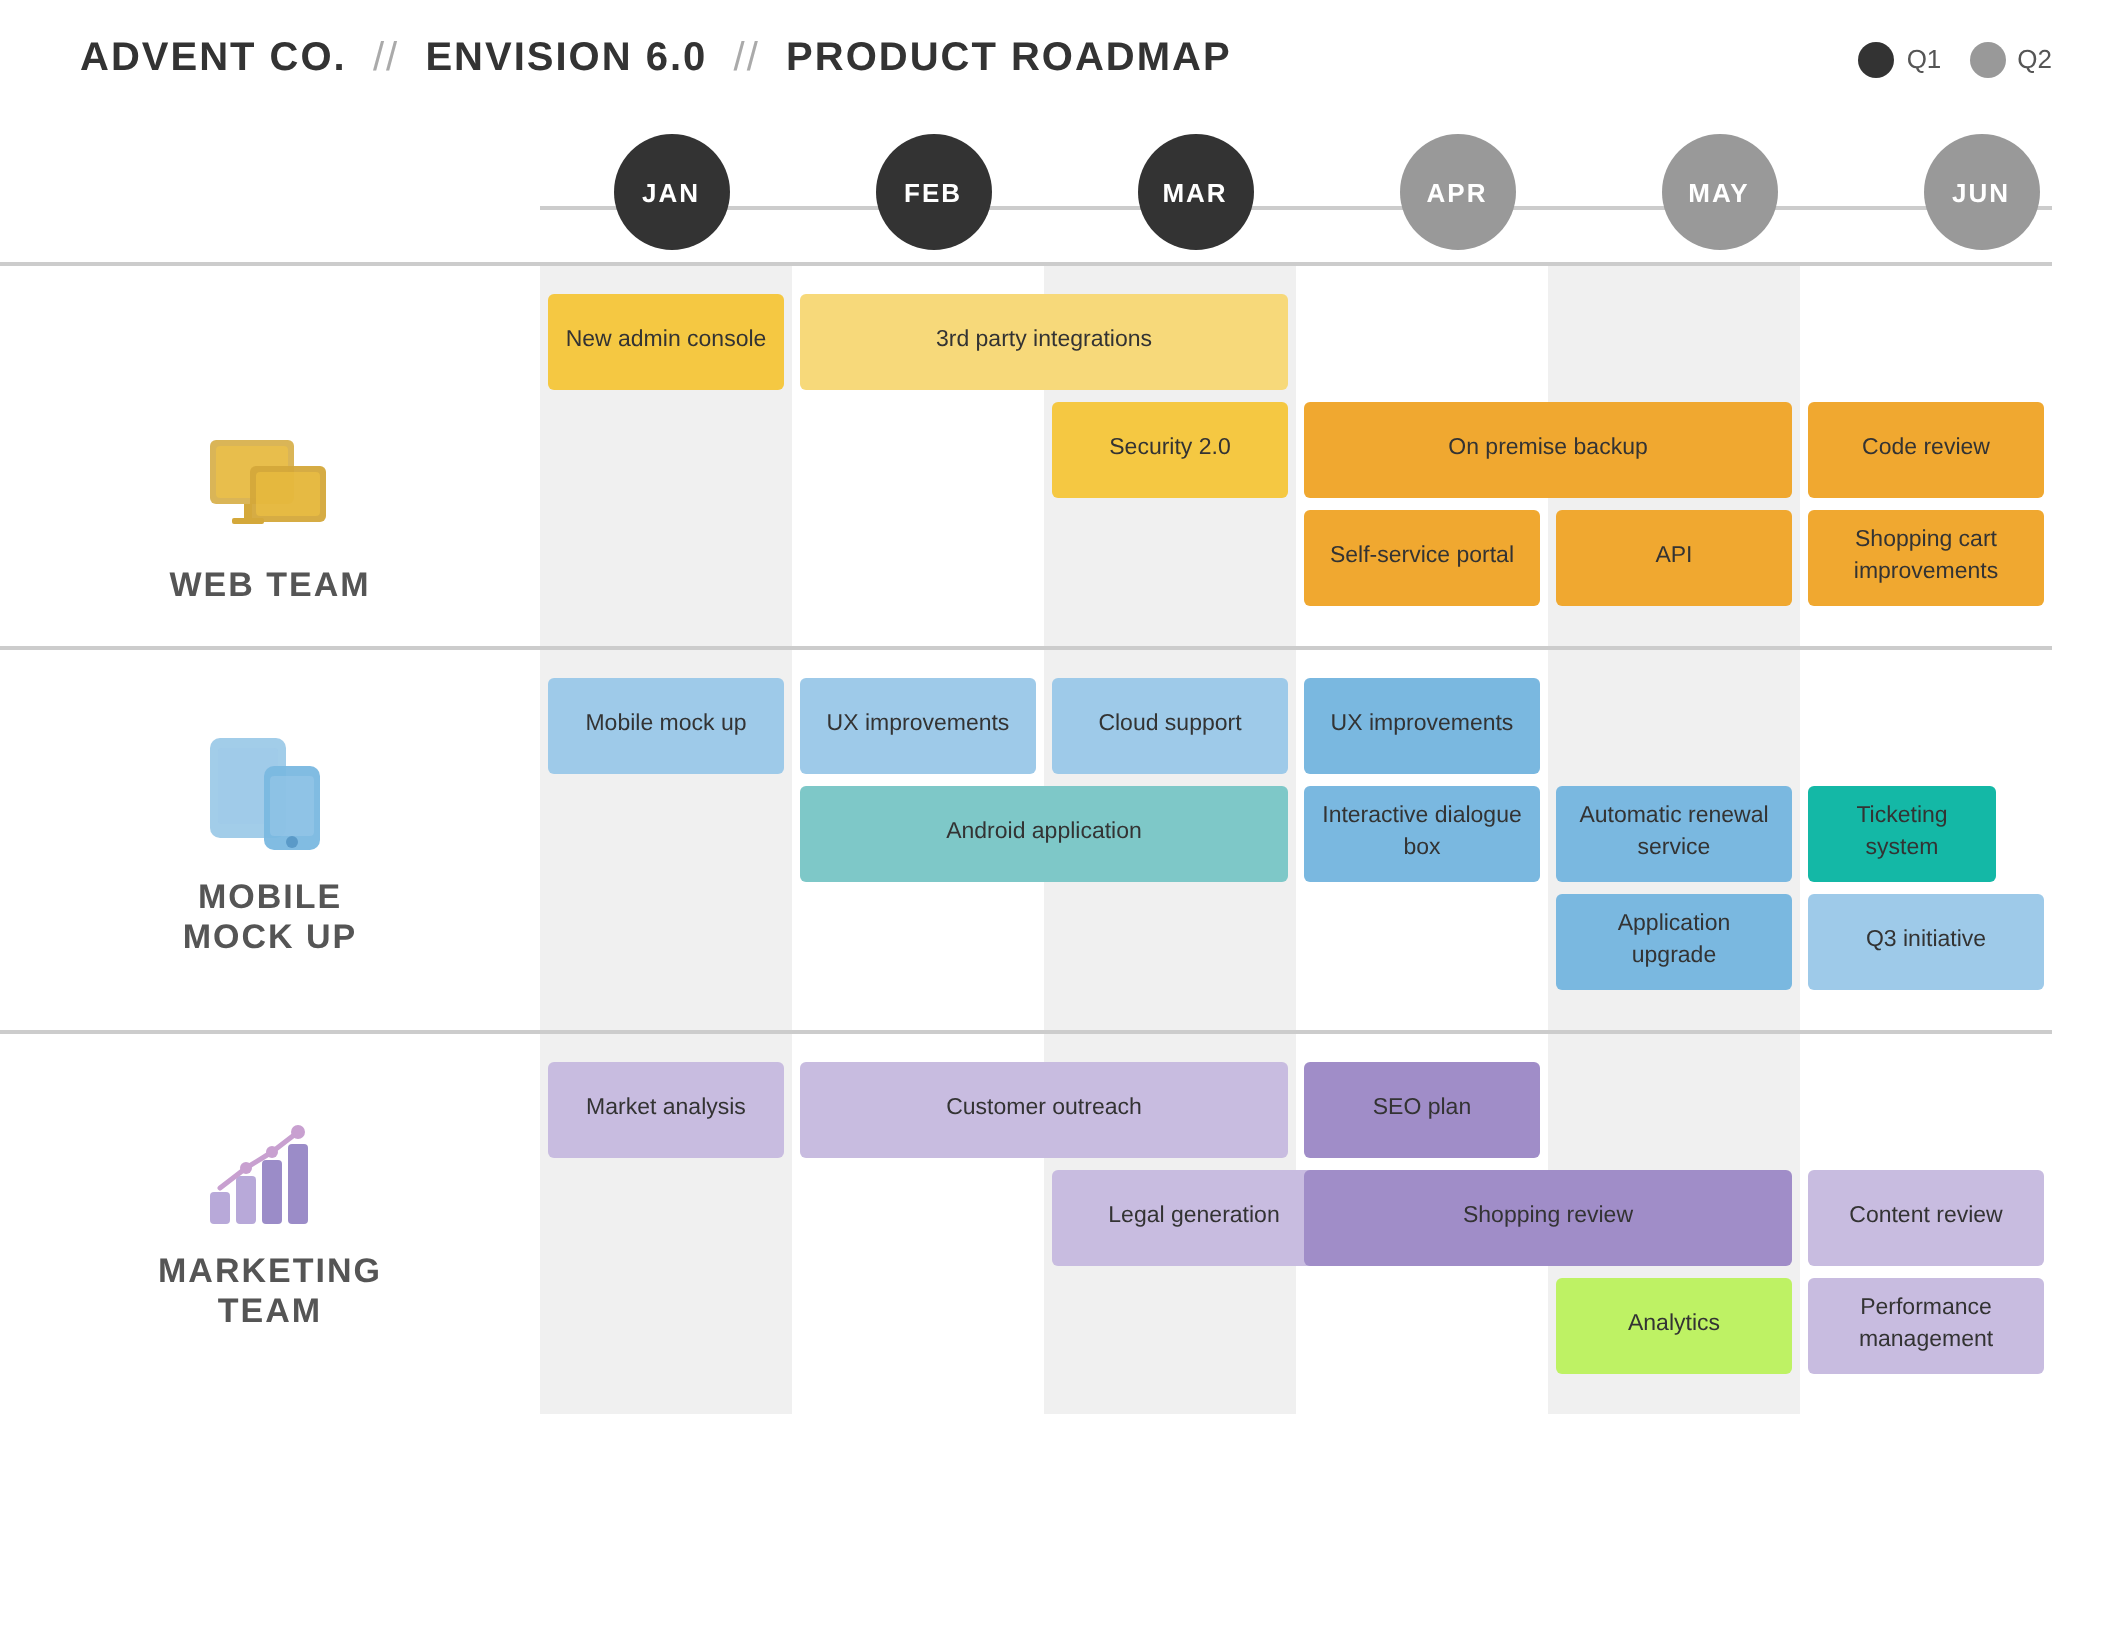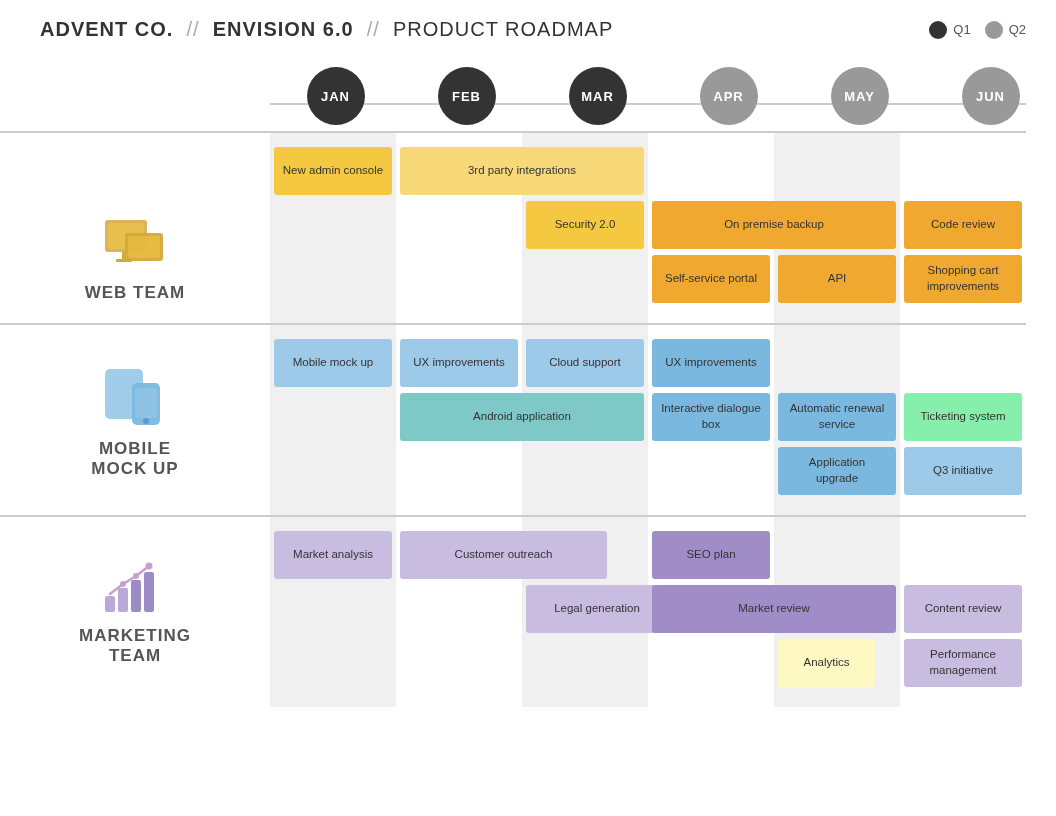--- a/index.html
+++ b/index.html
@@ -164,21 +164,21 @@
 <body>
 
 <div class="page">
 
   <div class="header">
     <div class="header-title">
       <span>ADVENT CO.</span>
       &nbsp;<span style="font-weight:normal;color:#aaa;">//</span>&nbsp;
       <span>ENVISION 6.0</span>
       &nbsp;<span style="font-weight:normal;color:#aaa;">//</span>&nbsp;
-      <span style="font-weight:normal;">PRODUCT ROADMAP</span>
+      <span style="font-weight:bold;">PRODUCT ROADMAP</span>
     </div>
     <div class="legend">
       <div class="legend-item">
         <div class="legend-dot legend-dot-q1"></div>
         <span>Q1</span>
       </div>
       <div class="legend-item">
         <div class="legend-dot legend-dot-q2"></div>
         <span>Q2</span>
       </div>
@@ -263,21 +263,21 @@
 MOCK UP</div>
         </div>
         <div style="flex: 1 1 0%; position: relative; z-index: 1; min-height: 190px;">
           <div class="task-block" style="position: absolute; left: 4px; width: 118px; top: 14px; height: 48px; background: rgb(158, 202, 233); border-radius: 3px; display: flex; align-items: center; justify-content: center; text-align: center; font-size: 11.5px; color: rgb(51, 51, 51); padding: 4px 6px; line-height: 1.35;">Mobile mock up</div>
           <div class="task-block" style="position: absolute; left: 130px; width: 118px; top: 14px; height: 48px; background: rgb(158, 202, 233); border-radius: 3px; display: flex; align-items: center; justify-content: center; text-align: center; font-size: 11.5px; color: rgb(51, 51, 51); padding: 4px 6px; line-height: 1.35;">UX improvements</div>
           <div class="task-block" style="position: absolute; left: 256px; width: 118px; top: 14px; height: 48px; background: rgb(158, 202, 233); border-radius: 3px; display: flex; align-items: center; justify-content: center; text-align: center; font-size: 11.5px; color: rgb(51, 51, 51); padding: 4px 6px; line-height: 1.35;">Cloud support</div>
           <div class="task-block" style="position: absolute; left: 382px; width: 118px; top: 14px; height: 48px; background: rgb(122, 184, 224); border-radius: 3px; display: flex; align-items: center; justify-content: center; text-align: center; font-size: 11.5px; color: rgb(51, 51, 51); padding: 4px 6px; line-height: 1.35;">UX improvements</div>
           <div class="task-block" style="position: absolute; left: 130px; width: 244px; top: 68px; height: 48px; background: rgb(126, 200, 200); border-radius: 3px; display: flex; align-items: center; justify-content: center; text-align: center; font-size: 11.5px; color: rgb(51, 51, 51); padding: 4px 6px; line-height: 1.35;">Android application</div>
           <div class="task-block" style="position: absolute; left: 508px; width: 118px; top: 68px; height: 48px; background: rgb(122, 184, 224); border-radius: 3px; display: flex; align-items: center; justify-content: center; text-align: center; font-size: 11.5px; color: rgb(51, 51, 51); padding: 4px 6px; line-height: 1.35;">Automatic renewal service</div>
           <div class="task-block" style="position: absolute; left: 382px; width: 118px; top: 68px; height: 48px; background: rgb(122, 184, 224); border-radius: 3px; display: flex; align-items: center; justify-content: center; text-align: center; font-size: 11.5px; color: rgb(51, 51, 51); padding: 4px 6px; line-height: 1.35;">Interactive dialogue box</div>
-          <div class="task-block" style="position: absolute; left: 634px; width: 118px; top: 68px; height: 48px; background: #86efac; border-radius: 3px; display: flex; align-items: center; justify-content: center; text-align: center; font-size: 11.5px; color: rgb(51, 51, 51); padding: 4px 6px; line-height: 1.35;">Ticketing system</div>
+          <div class="task-block" style="position: absolute; left: 634px; width: 94px; top: 68px; height: 48px; background: #14b8a6; border-radius: 3px; display: flex; align-items: center; justify-content: center; text-align: center; font-size: 11.5px; color: rgb(51, 51, 51); padding: 4px 6px; line-height: 1.35;">Ticketing system</div>
           <div class="task-block" style="position: absolute; left: 508px; width: 118px; top: 122px; height: 48px; background: rgb(122, 184, 224); border-radius: 3px; display: flex; align-items: center; justify-content: center; text-align: center; font-size: 11.5px; color: rgb(51, 51, 51); padding: 4px 18px; line-height: 1.35;">Application upgrade</div>
           <div class="task-block" style="position: absolute; left: 634px; width: 118px; top: 122px; height: 48px; background: rgb(158, 202, 233); border-radius: 3px; display: flex; align-items: center; justify-content: center; text-align: center; font-size: 11.5px; color: rgb(51, 51, 51); padding: 4px 6px; line-height: 1.35;">Q3 initiative</div>
         </div>
       </div>
       <div class="team-row" style="display: flex; align-items: stretch; border-top: 2px solid rgb(204, 204, 204); position: relative; min-height: 190px;">
         <div style="position: absolute; top: 0px; bottom: 0px; left: 270px; width: 126px; background: rgb(240, 240, 240); z-index: 0; pointer-events: none;"></div>
         <div style="position: absolute; top: 0px; bottom: 0px; left: 522px; width: 126px; background: rgb(240, 240, 240); z-index: 0; pointer-events: none;"></div>
         <div style="position: absolute; top: 0px; bottom: 0px; left: 774px; width: 126px; background: rgb(240, 240, 240); z-index: 0; pointer-events: none;"></div>
         <div class="team-label-col" style="width: 270px; flex-shrink: 0; display: flex; flex-direction: column; align-items: center; justify-content: center; padding: 20px 10px; position: relative; z-index: 1;">
           <div>
@@ -292,24 +292,24 @@
       <circle cx="49" cy="8" r="3.5" fill="#c8a0d0"></circle>
       <circle cx="36" cy="18" r="3" fill="#c8a0d0"></circle>
       <circle cx="23" cy="26" r="3" fill="#c8a0d0"></circle>
     </svg>
           </div>
           <div class="team-label-text" style="font-size: 17px; font-weight: bold; color: rgb(85, 85, 85); text-align: center; margin-top: 8px; letter-spacing: 1px; white-space: pre-line;">MARKETING
 TEAM</div>
         </div>
         <div style="flex: 1 1 0%; position: relative; z-index: 1; min-height: 190px;">
           <div class="task-block" style="position: absolute; left: 4px; width: 118px; top: 14px; height: 48px; background: rgb(200, 188, 224); border-radius: 3px; display: flex; align-items: center; justify-content: center; text-align: center; font-size: 11.5px; color: rgb(51, 51, 51); padding: 4px 6px; line-height: 1.35;">Market analysis</div>
-          <div class="task-block" style="position: absolute; left: 130px; width: 207px; top: 14px; height: 48px; background: rgb(200, 188, 224); border-radius: 3px; display: flex; align-items: center; justify-content: center; text-align: center; font-size: 11.5px; color: rgb(51, 51, 51); padding: 4px 6px; line-height: 1.35;">Customer outreach</div>
+          <div class="task-block" style="position: absolute; left: 130px; width: 244px; top: 14px; height: 48px; background: rgb(200, 188, 224); border-radius: 3px; display: flex; align-items: center; justify-content: center; text-align: center; font-size: 11.5px; color: rgb(51, 51, 51); padding: 4px 6px; line-height: 1.35;">Customer outreach</div>
           <div class="task-block" style="position: absolute; left: 382px; width: 118px; top: 14px; height: 48px; background: rgb(160, 141, 200); border-radius: 3px; display: flex; align-items: center; justify-content: center; text-align: center; font-size: 11.5px; color: rgb(51, 51, 51); padding: 4px 6px; line-height: 1.35;">SEO plan</div>
           <div class="task-block" style="position: absolute; left: 256px; width: 142px; top: 68px; height: 48px; background: rgb(200, 188, 224); border-radius: 3px; display: flex; align-items: center; justify-content: center; text-align: center; font-size: 11.5px; color: rgb(51, 51, 51); padding: 4px 6px; line-height: 1.35;">Legal generation</div>
-          <div class="task-block" style="position: absolute; left: 382px; width: 244px; top: 68px; height: 48px; background: rgb(160, 141, 200); border-radius: 3px; display: flex; align-items: center; justify-content: center; text-align: center; font-size: 11.5px; color: rgb(51, 51, 51); padding: 4px 6px; line-height: 1.35;">Market review</div>
+          <div class="task-block" style="position: absolute; left: 382px; width: 244px; top: 68px; height: 48px; background: rgb(160, 141, 200); border-radius: 3px; display: flex; align-items: center; justify-content: center; text-align: center; font-size: 11.5px; color: rgb(51, 51, 51); padding: 4px 6px; line-height: 1.35;">Shopping review</div>
           <div class="task-block" style="position: absolute; left: 634px; width: 118px; top: 68px; height: 48px; background: rgb(200, 188, 224); border-radius: 3px; display: flex; align-items: center; justify-content: center; text-align: center; font-size: 11.5px; color: rgb(51, 51, 51); padding: 4px 6px; line-height: 1.35;">Content review</div>
-          <div class="task-block" style="position: absolute; left: 508px; width: 97px; top: 122px; height: 48px; background: #fef9c3; border-radius: 3px; display: flex; align-items: center; justify-content: center; text-align: center; font-size: 11.5px; color: rgb(51, 51, 51); padding: 4px 24px; line-height: 1.35;">Analytics</div>
+          <div class="task-block" style="position: absolute; left: 508px; width: 118px; top: 122px; height: 48px; background: #bef264; border-radius: 3px; display: flex; align-items: center; justify-content: center; text-align: center; font-size: 11.5px; color: rgb(51, 51, 51); padding: 4px 24px; line-height: 1.35;">Analytics</div>
           <div class="task-block" style="position: absolute; left: 634px; width: 118px; top: 122px; height: 48px; background: rgb(200, 188, 224); border-radius: 3px; display: flex; align-items: center; justify-content: center; text-align: center; font-size: 11.5px; color: rgb(51, 51, 51); padding: 4px 6px; line-height: 1.35;">Performance management</div>
         </div>
       </div>
     </div>
 
 </div>
 
 </body></html>

